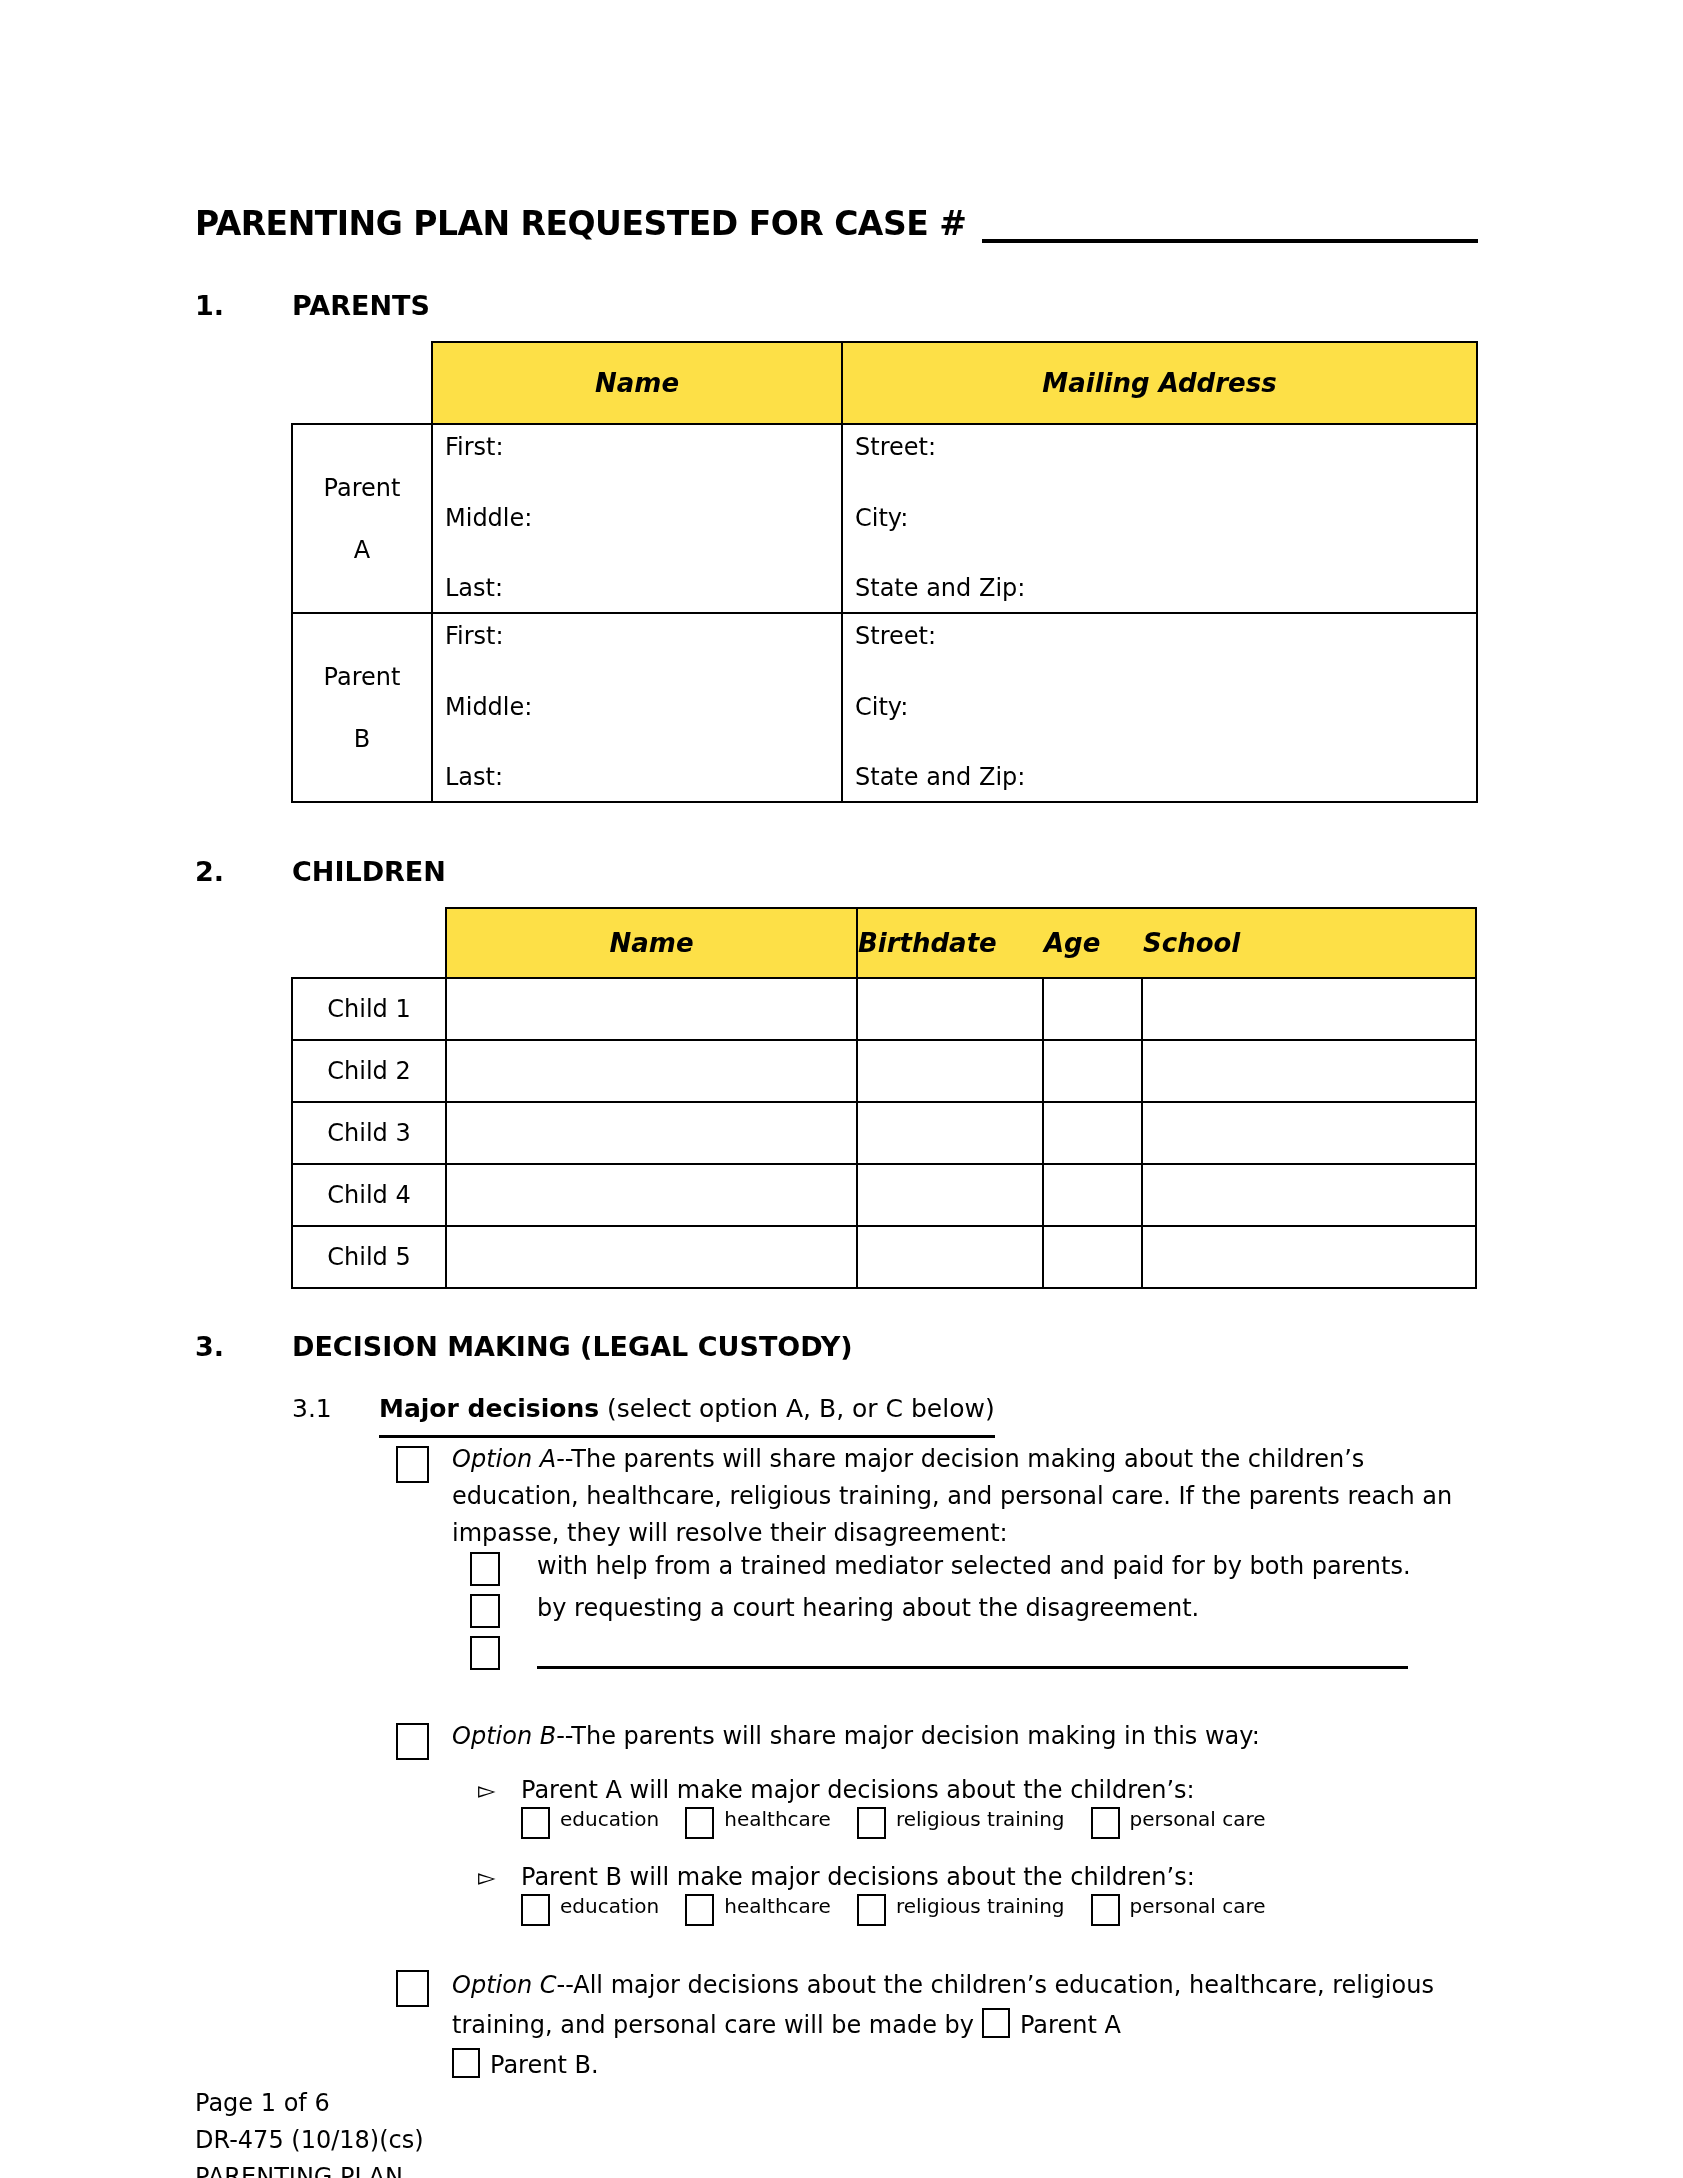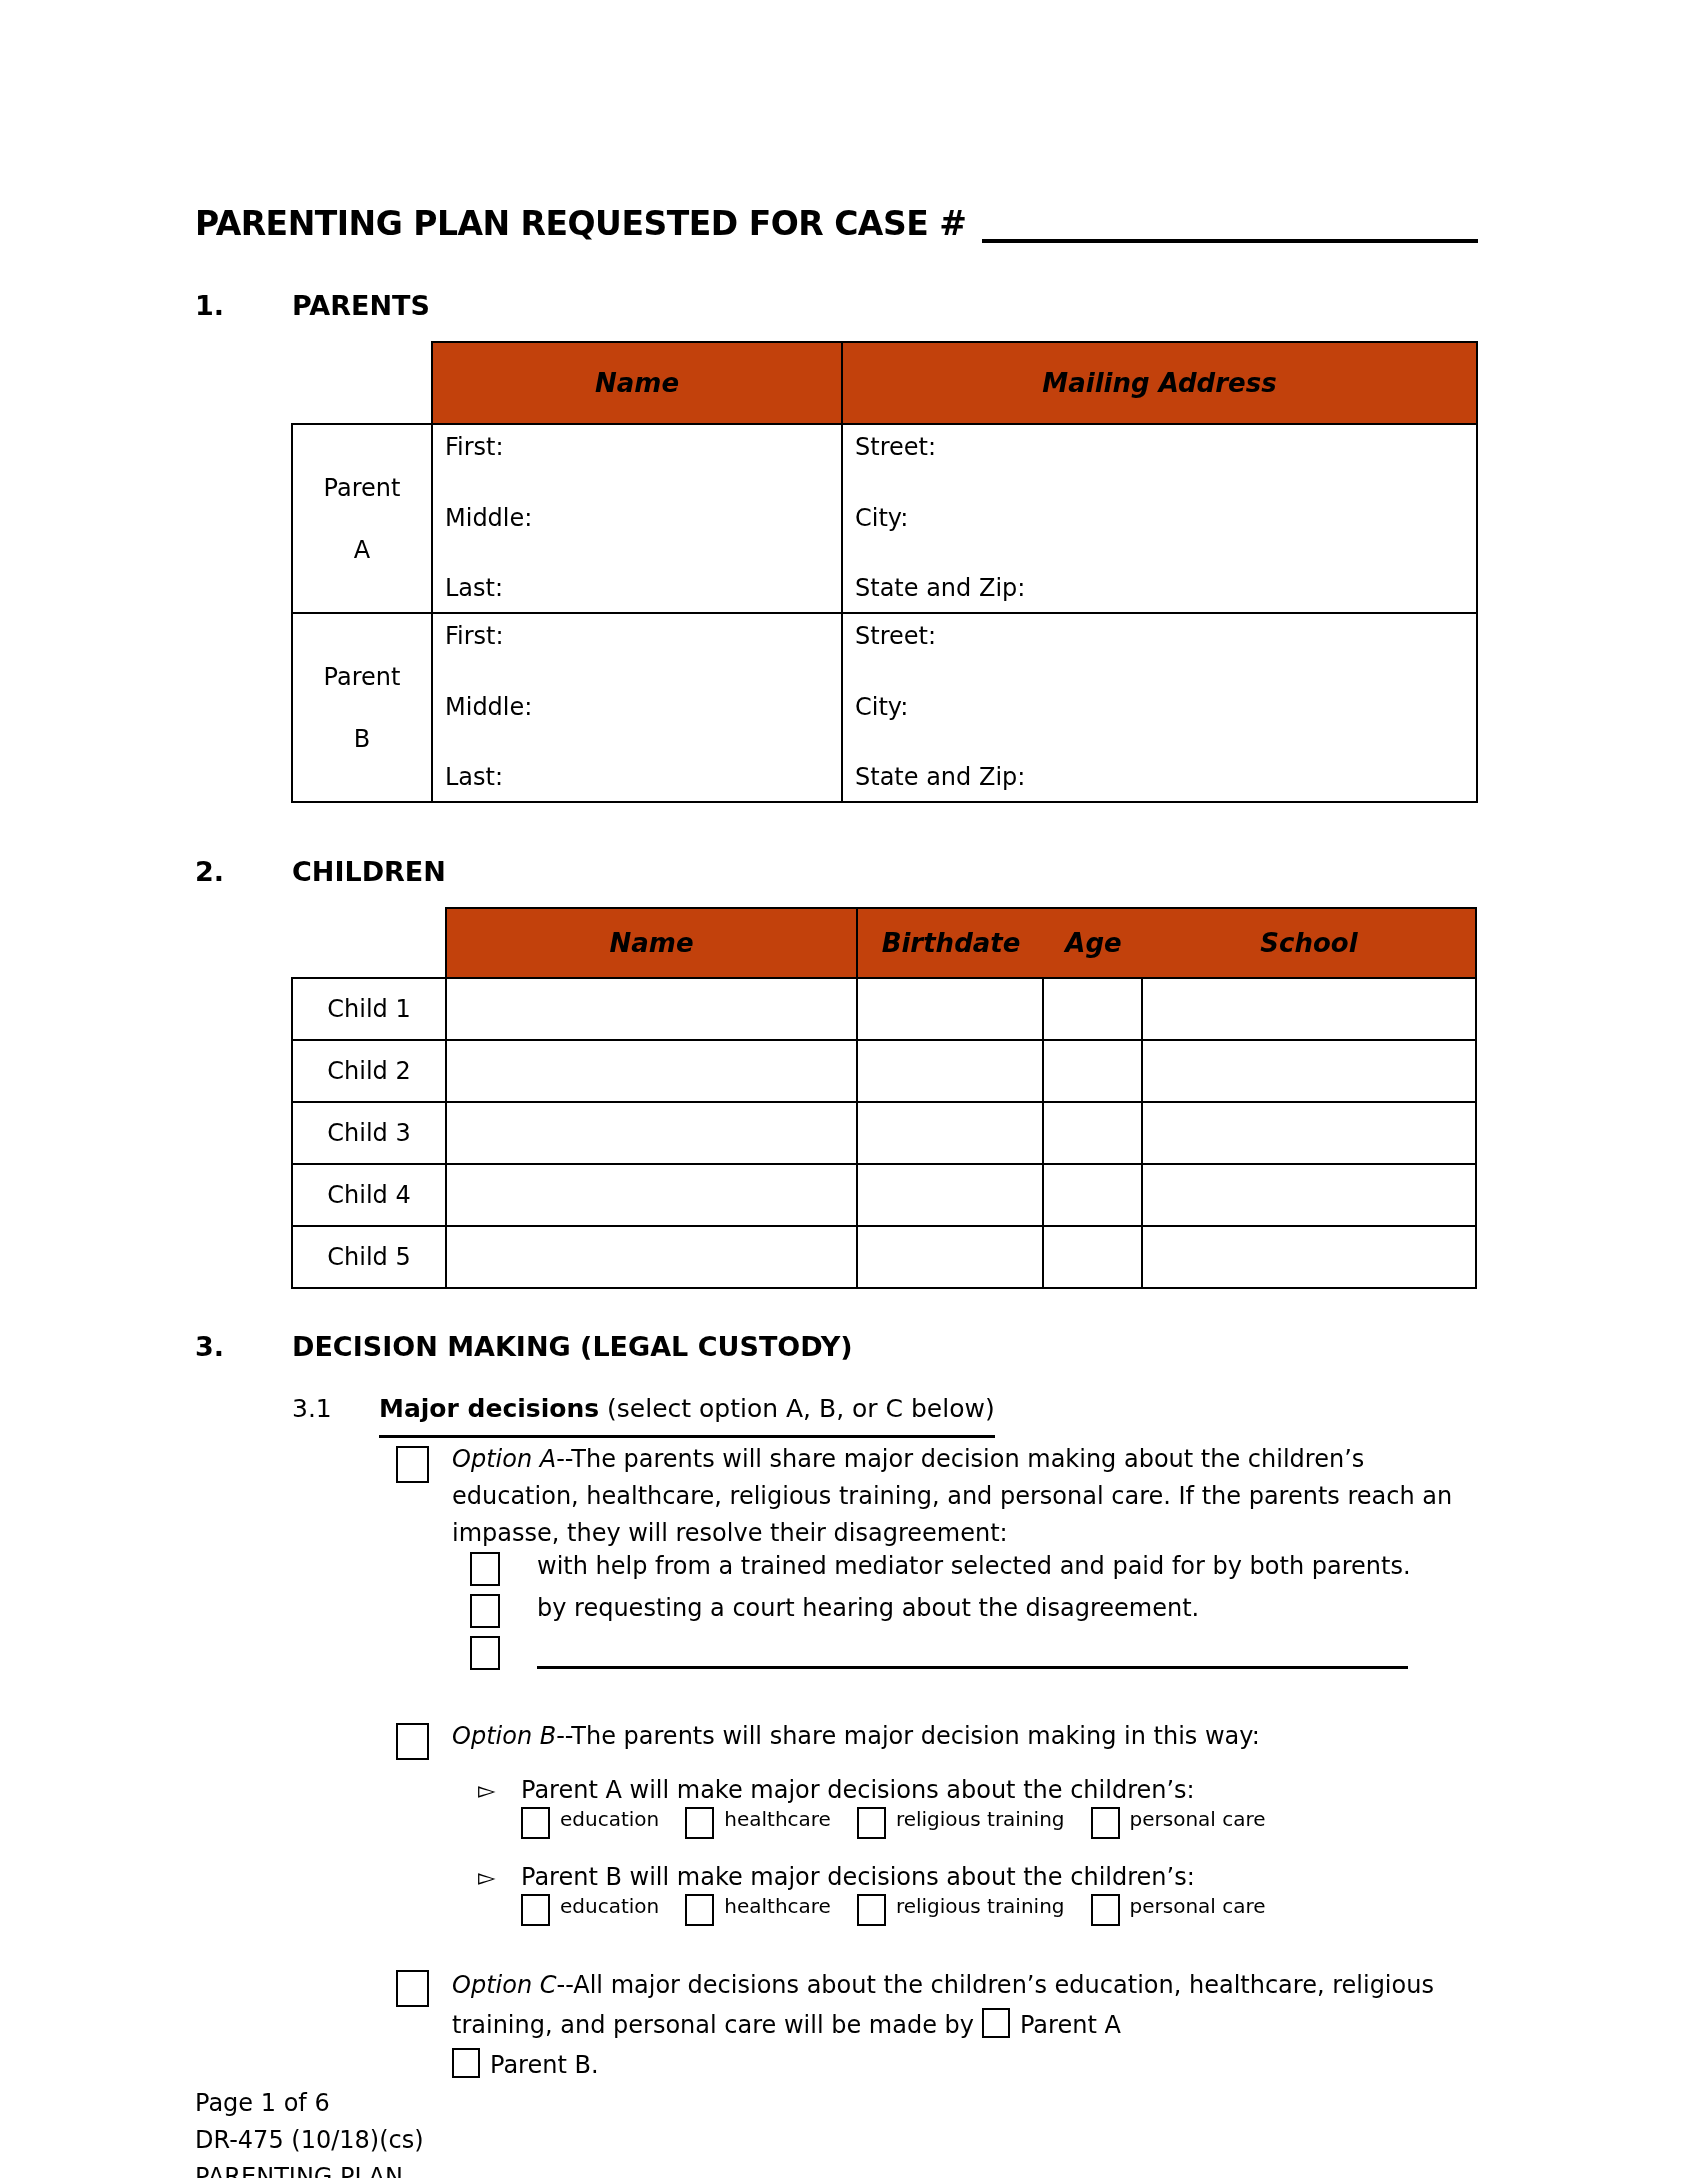--- a/index.html
+++ b/index.html
@@ -16,35 +16,35 @@
   .sec-row{display:flex;font-size:27px;font-weight:bold;line-height:34px;}
   .sec-num{width:97px;flex:none;}
   .sec1{margin-bottom:18px;}
   .sec2{margin-bottom:18px;}
   .sec3{margin-bottom:27px;}
 
   
   table{border-collapse:collapse;table-layout:fixed;margin-left:96px;}
   td,th{border:2px solid #000;padding:0;box-sizing:border-box;font-weight:normal;text-align:left;vertical-align:top;}
   td.stub{border:none;background:none;}
-  th.peach{background:#c2410c;font-weight:bold;font-style:italic;font-size:26px;text-align:center;vertical-align:middle;}
+  th.peach{background:#fde047;font-weight:bold;font-style:italic;font-size:26px;text-align:center;vertical-align:middle;}
   .ptable{margin-bottom:52px;}
   .ptable tr.head{height:82px;}
   .ptable tr.body{height:173px;}
   .label-cell{text-align:center;vertical-align:middle;font-size:24px;}
   .label-cell .ln{line-height:30px;}
   .label-cell .ln + .ln{margin-top:32px;}
   .field-col{height:100%;}
   .field-stack{display:flex;flex-direction:column;justify-content:space-between;height:169px;padding:8px 0 10px 12px;font-size:24px;}
   .ctable{margin-bottom:41px;}
   .ctable tr.head{height:70px;}
   .ctable tr.body{height:62px;}
   .ctable td.rowlabel{text-align:center;vertical-align:middle;font-size:24px;}
   .merged-head{display:flex;align-items:center;height:100%;}
-  .merged-head span{display:inline-block;text-align:center;}
+  .merged-head span{display:inline-block;text-align:left;}
   .mh-birthdate{width:186px;}
   .mh-age{width:99px;}
   .mh-school{width:332px;}
 
   
   .subsec{display:flex;font-size:25px;line-height:36px;margin-left:97px;margin-bottom:3px;}
   .subsec .num{width:87px;flex:none;font-weight:normal;}
   .underlined{border-bottom:3px solid #000;padding-bottom:8px;}
   .underlined b{font-weight:bold;}
 

